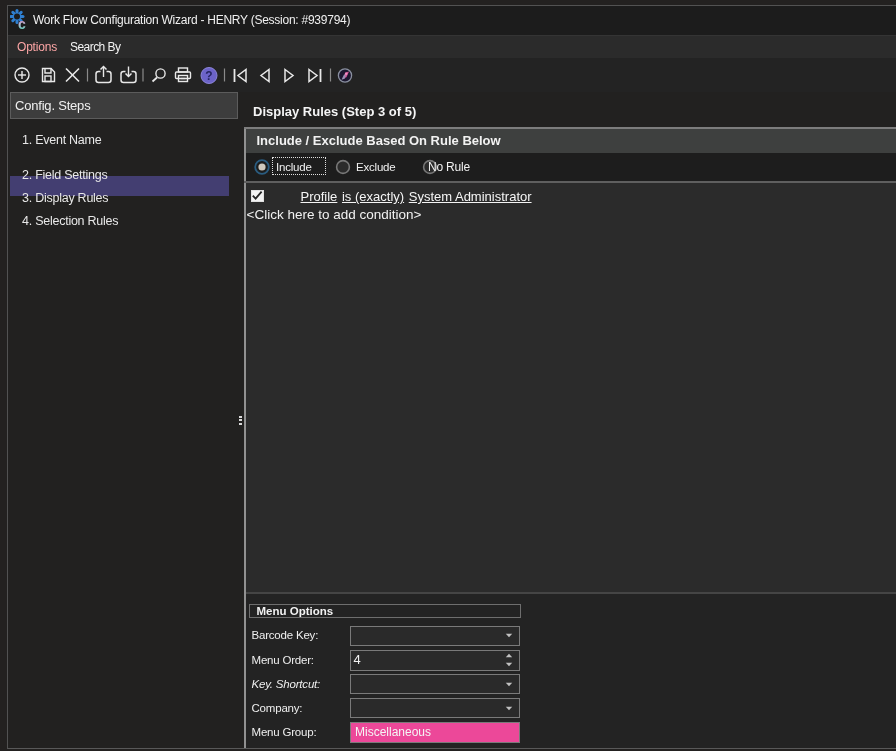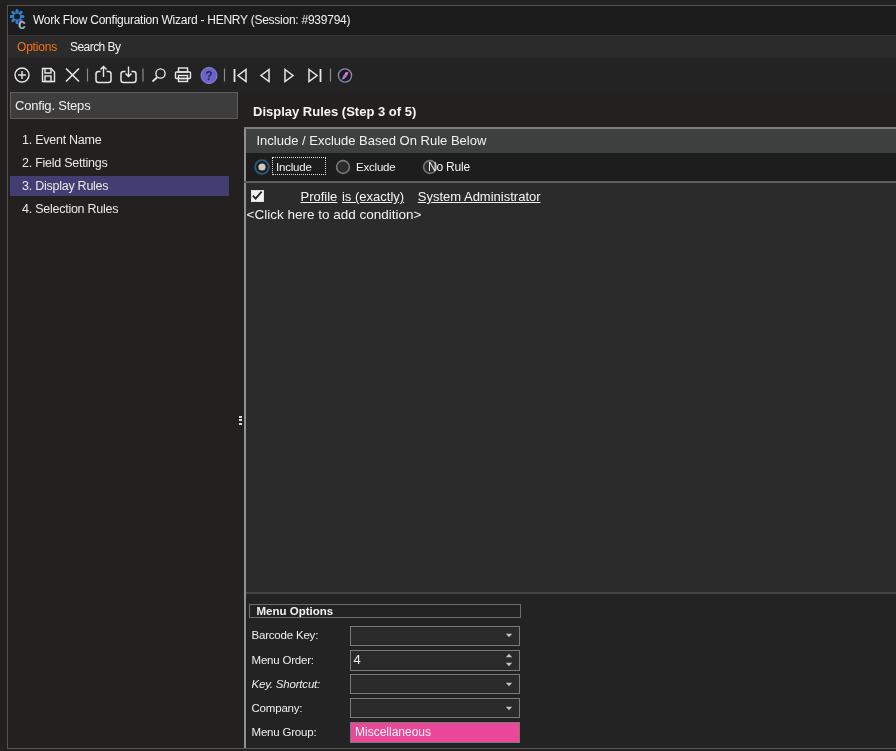--- a/index.html
+++ b/index.html
@@ -29,21 +29,21 @@
     <line x1="2.8" y1="3.3" x2="11.2" y2="11.7"></line>
     <line x1="11.2" y1="3.3" x2="2.8" y2="11.7"></line>
   </g>
   <circle cx="7" cy="7.5" r="3" fill="#1c1c1c"></circle>
   <text x="8" y="20" font-size="14" font-weight="bold" fill="url(#cg)" font-family="Liberation Sans">c</text>
 </svg>
 
 <div class="abs" style="left:8px; top:35px; width:888px; height:1px; background:#343434;"></div>
 
 <div class="abs" style="left:8px; top:36px; width:888px; height:22px; background:#2b2b2b;"></div>
-<div class="abs" style="left:17px; top:36px; height:22px; line-height:22px; color:#f97316; font-size:12px; letter-spacing:-0.2px;text-align:center;">Options</div>
+<div class="abs" style="left:17px; top:36px; height:22px; line-height:22px; color:#fca5a5; font-size:12px; letter-spacing:-0.2px;text-align:center;">Options</div>
 <div class="abs" style="left:70px; top:36px; height:22px; line-height:22px; color:#f2f2f2; font-size:12px; letter-spacing:-0.55px;">Search By</div>
 
 <div class="abs" style="left:8px; top:58px; width:888px; height:34px; background:#232323;"></div>
 <svg class="abs" style="left:8px; top:58px;" width="360" height="34" viewBox="0 0 360 34">
   <g stroke="#e8e8e8" stroke-width="1.4" fill="none">
 
     <circle cx="14" cy="17" r="7"></circle>
     <line x1="14" y1="13" x2="14" y2="21"></line>
       <line x1="10" y1="17" x2="18" y2="21" transform="rotate(0)" display="none"></line>
     <line x1="10" y1="17" x2="18" y2="17"></line>
@@ -98,33 +98,33 @@
       <path d="M333.5 21.8 l2.4 -5 l2 -0.6 l-1.2 4.6 z" fill="#9a8fb5" stroke="none"></path>
       <circle cx="338.2" cy="15.8" r="1.2" fill="#f090c0" stroke="none"></circle>
   </g>
 </svg>
 
 <div class="abs" style="left:10px; top:92px; width:228px; height:27px; background:#3d3d3d; border:1px solid #5c5c5c; color:#f0f0f0; font-size:13px; letter-spacing:-0.2px; line-height:25px; padding-left:4px;">Config. Steps</div>
 
 <div class="abs" style="left:10px; top:176px; width:219px; height:20px; background:#433e71;"></div>
 <div class="abs" style="left:22px; top:129px; width:220px; color:#e8e8e8; font-size:12.5px; letter-spacing:-0.25px; line-height:23px;">
   <div style="height:23px;">1. Event Name</div>
-  <div style="height:23px;">2. Field Settings</div>
+  <div style="height:23px;margin-top:12px;">2. Field Settings</div>
   <div style="height:23px;">3. Display Rules</div>
   <div style="height:23px;">4. Selection Rules</div>
 </div>
 
 <div class="abs" style="left:244px; top:127px; width:1.5px; height:621px; background:#919191;"></div>
 <div class="abs" style="left:239px; top:416px; width:3px; height:10px; background:repeating-linear-gradient(to bottom,#d8d8d8 0 2px, transparent 2px 3.3px);"></div>
 
 <div class="abs" style="left:253px; top:98px; height:28px; line-height:28px; color:#f5f5f5; font-size:13px; font-weight:bold;">Display Rules (Step 3 of 5)</div>
 
 <div class="abs" style="left:244px; top:127px; width:652px; height:1.5px; background:#7d7d7d;"></div>
 
-<div class="abs" style="left:245.5px; top:128.5px; width:650.5px; height:24px; background:#3e403f; color:#f2f2f2; font-size:13px; font-weight:normal; line-height:24px; padding-left:11px;">Include / Exclude Based On Rule Below</div>
+<div class="abs" style="left:245.5px; top:128.5px; width:650.5px; height:24px; background:#3e403f; color:#f2f2f2; font-size:13px; font-weight:bold; line-height:24px; padding-left:11px;">Include / Exclude Based On Rule Below</div>
 
 <div class="abs" style="left:245.5px; top:152.5px; width:650.5px; height:28.5px; background:#1d1d1d;"></div>
 
 <svg class="abs" style="left:245.5px; top:152.5px;" width="260" height="29" viewBox="0 0 260 29">
   <circle cx="16" cy="14" r="6.8" fill="#1d1d1d" stroke="#2a5c80" stroke-width="1.8"></circle>
   <circle cx="16" cy="14" r="3.6" fill="#cfc8bd"></circle>
   <circle cx="97" cy="14" r="6.4" fill="#2b2b2b" stroke="#787878" stroke-width="1.6"></circle>
   <circle cx="184" cy="14" r="6.4" fill="#2b2b2b" stroke="#787878" stroke-width="1.6"></circle>
 </svg>
 <div class="abs" style="left:271.5px; top:157px; width:54px; height:18px; border:1px dotted #e0e0e0;"></div>
@@ -135,21 +135,21 @@
 <div class="abs" style="left:244px; top:181px; width:652px; height:1.5px; background:#5f5f5f;"></div>
 
 <div class="abs" style="left:245.5px; top:182.5px; width:650.5px; height:409px; background:#2b2b2b;"></div>
 <svg class="abs" style="left:250.5px; top:189.5px;" width="13" height="12" viewBox="0 0 13 12">
   <rect x="0.5" y="0.5" width="12" height="11" fill="#f2f2f2" stroke="#e0e0e0"></rect>
   <path d="M1.8 5.7 L4.6 8.6 L10.6 1.7" fill="none" stroke="#222" stroke-width="1.8"></path>
 </svg>
 <div class="abs" style="left:264.5px; top:189px; height:16px; line-height:16px; color:#f5f5f5; font-size:13px;">
   <span style="text-decoration:underline;padding-left:36px;">Profile</span>
   <span style="text-decoration:underline; margin-left:1px;">is (exactly)</span>
-  <span style="text-decoration:underline; margin-left:10px;">System Administrator</span>
+  <span style="text-decoration:underline; margin-left:1px;">System Administrator</span>
 </div>
 <div class="abs" style="left:246.5px; top:207px; height:16px; line-height:16px; color:#f2f2f2; font-size:13.5px;">&lt;Click here to add condition&gt;</div>
 
 <div class="abs" style="left:245.5px; top:592px; width:650.5px; height:2px; background:#454545;"></div>
 
 <div class="abs" style="left:245.5px; top:594px; width:650.5px; height:153.5px; background:#232323;"></div>
 
 <div class="abs" style="left:248.5px; top:603.5px; width:272px; height:14.5px; border:1px solid #6e6e6e; color:#f2f2f2; font-size:11.5px; font-weight:bold; line-height:13px; padding-left:7px;">Menu Options</div>
 
 <div class="abs" style="left:251.5px; top:625px; height:20px; line-height:20px; color:#eeeeee; font-size:11.5px; letter-spacing:-0.2px;">Barcode Key:</div>

